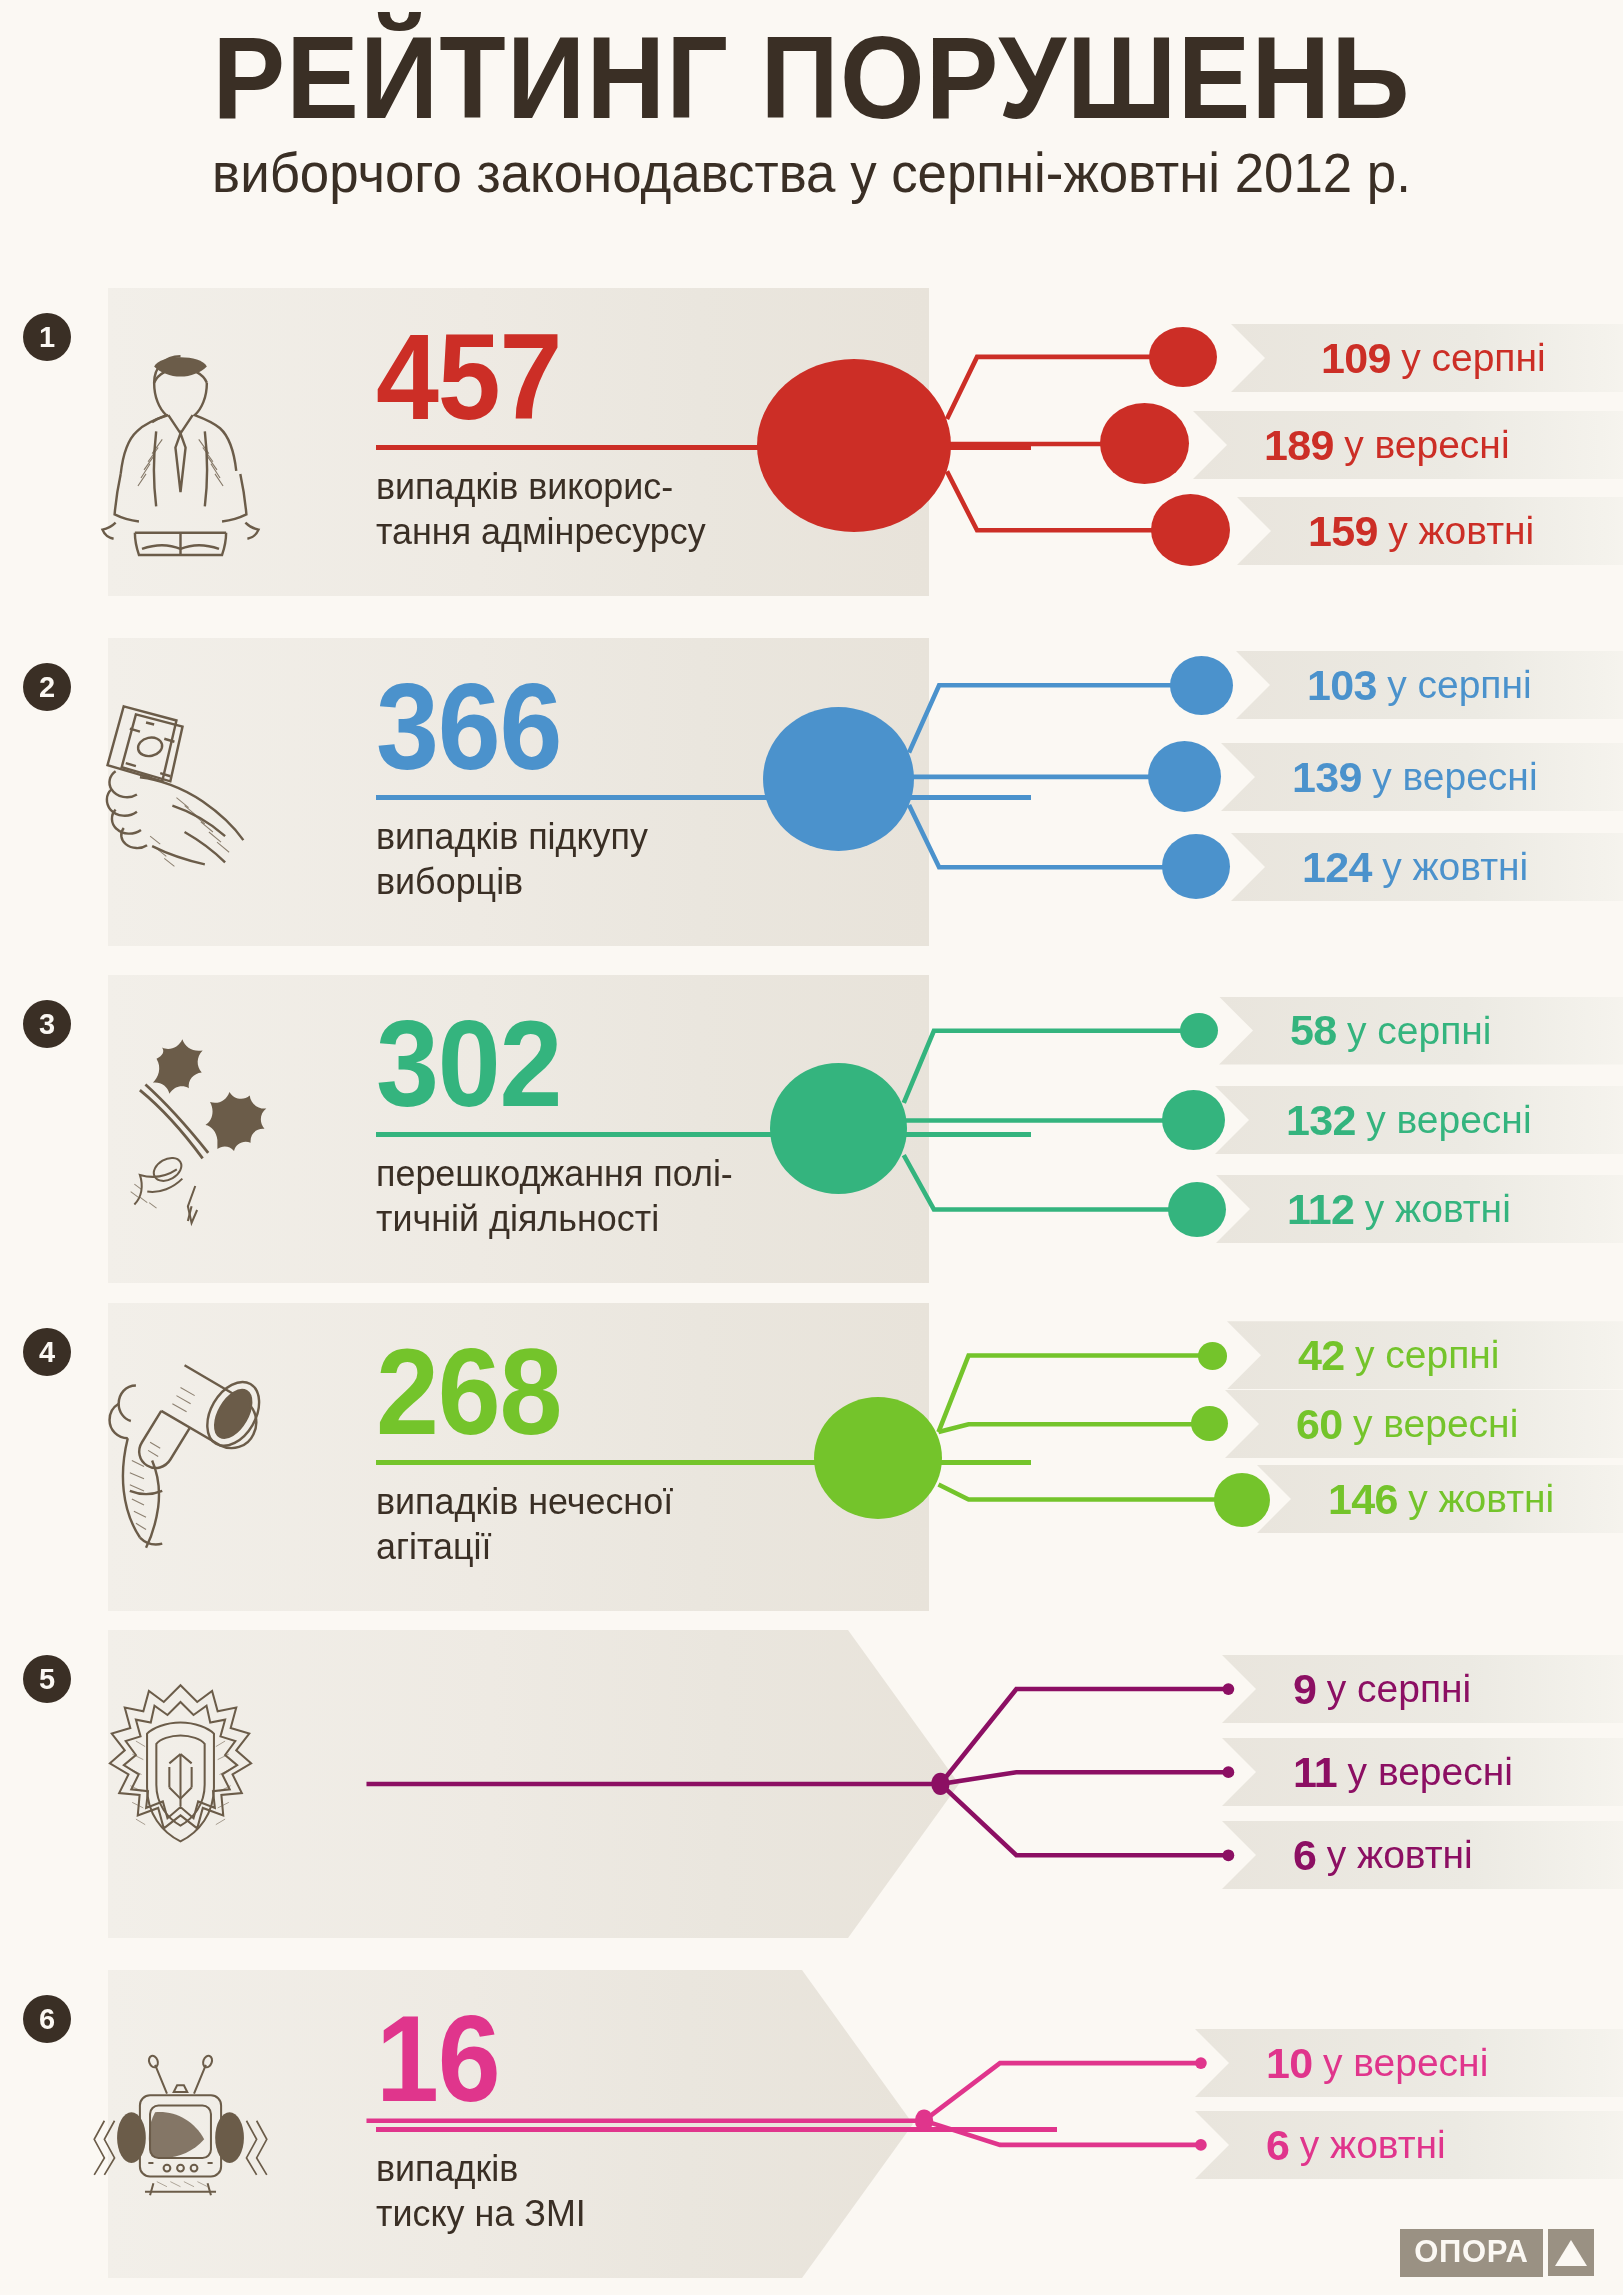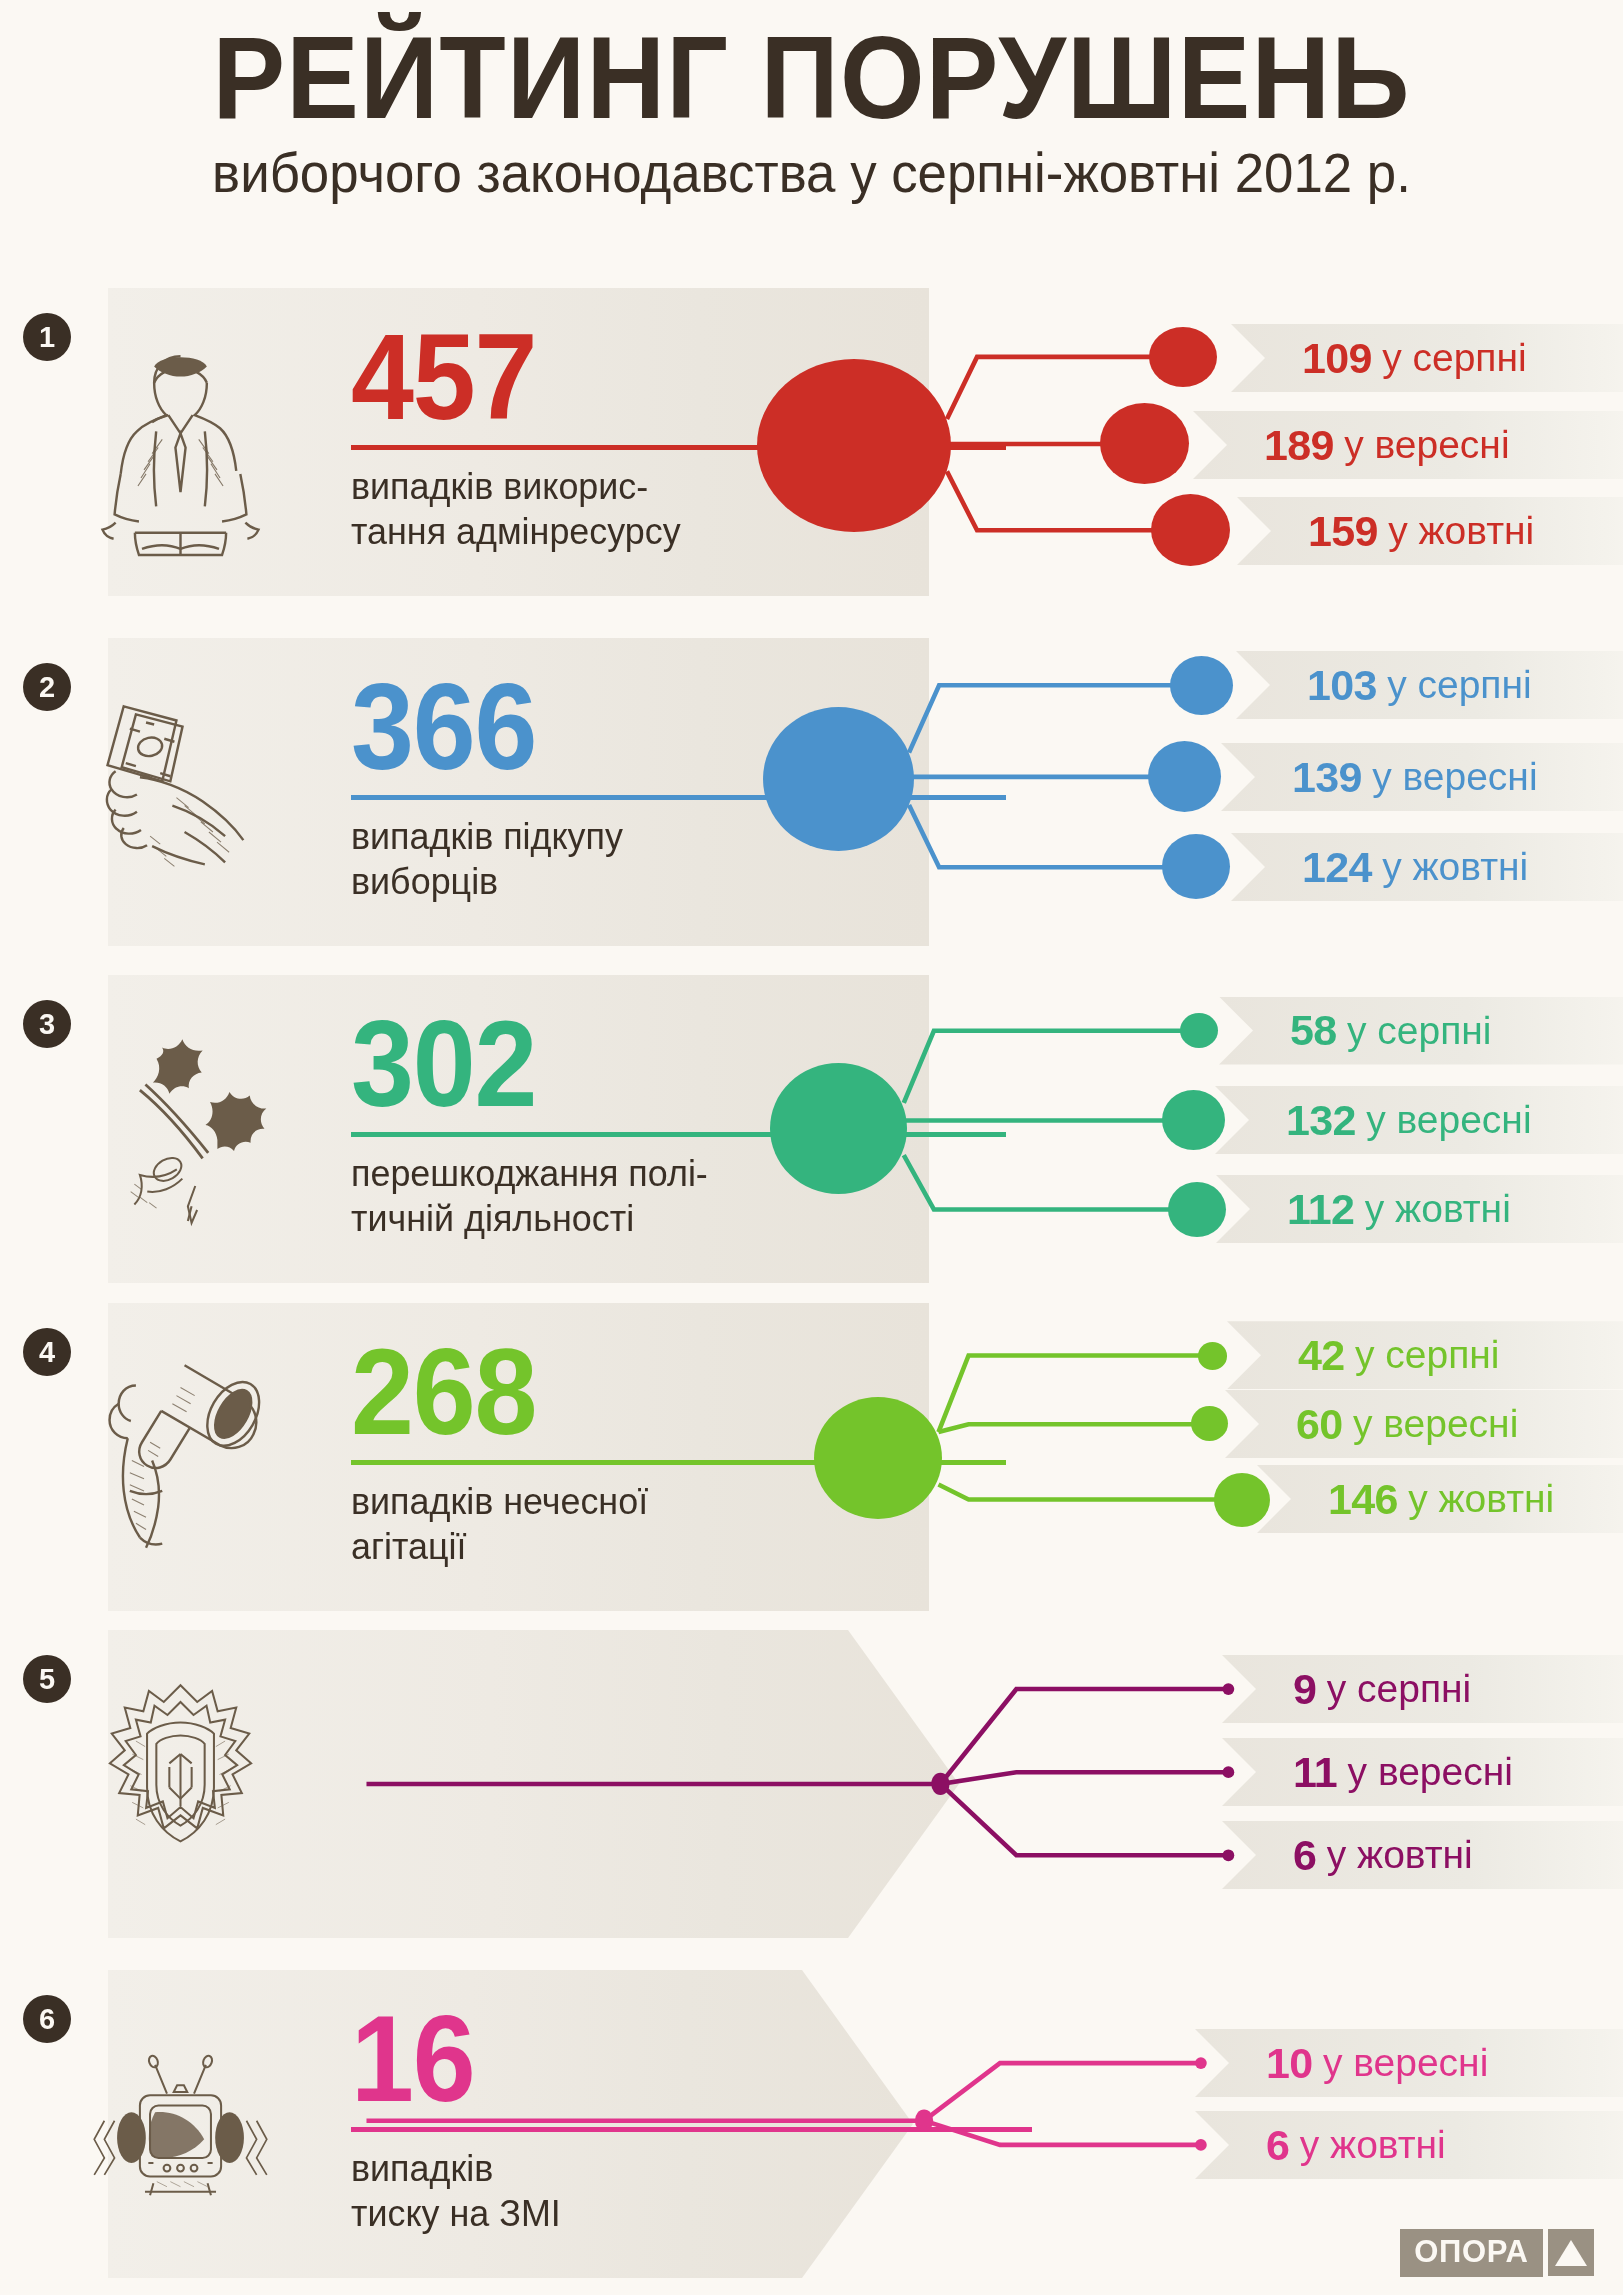--- a/index.html
+++ b/index.html
@@ -54,21 +54,21 @@
   .icon-wrap{
     position:absolute;
     left:79px;
     top:46px;
     width:203px;height:223px;
     display:flex;align-items:center;justify-content:center;
   }
   .icon-wrap svg{ width:100%;height:100%; }
   .stat-block{
     position:absolute;
-    left:351px;
+    left:376px;
     top:31px;
     width:687px;
   }
   .big-num{
     font-size:123px;
     font-weight:bold;
     line-height:.95;
     letter-spacing:-1.3px;
     transform:scaleX(.92);
     transform-origin:left center;
@@ -168,21 +168,21 @@
         <path d="M560 237 H 1305" stroke="#cc2e26" stroke-width="0"></path>
         <path d="M1447 200 L 1493 105 H 1808" fill="none" stroke="#cc2e26" stroke-width="7"></path>
         <path d="M1447 238 H 1748" fill="none" stroke="#cc2e26" stroke-width="7"></path>
         <path d="M1447 280 L 1493 370 H 1818" fill="none" stroke="#cc2e26" stroke-width="7"></path>
       </svg>
       <div class="bigcircle" style="width: 194px; height: 173px; left: 757px; top: 71px; background: rgb(204, 46, 38);"></div>
       <div class="smallcircle" style="width: 68px; height: 60px; left: 1149px; top: 39px; background: rgb(204, 46, 38);"></div>
       <div class="smallcircle" style="width: 89px; height: 81px; left: 1100px; top: 115px; background: rgb(204, 46, 38);"></div>
       <div class="smallcircle" style="width: 79px; height: 72px; left: 1151px; top: 206px; background: rgb(204, 46, 38);"></div>
       <div class="mbadge" style="left: 1231px; top: 36px; width: 370px;">
-        <span class="mval" style="color: rgb(204, 46, 38);">109</span>
+        <span class="mval" style="color: rgb(204, 46, 38); margin-left: 19px;">109</span>
         <span class="mlab" style="color: rgb(204, 46, 38);">у серпні</span>
       </div>
       <div class="mbadge" style="left: 1193px; top: 123px; width: 408px;">
         <span class="mval" style="color: rgb(204, 46, 38);">189</span>
         <span class="mlab" style="color: rgb(204, 46, 38);">у вересні</span>
       </div>
       <div class="mbadge" style="left: 1237px; top: 209px; width: 363px;">
         <span class="mval" style="color: rgb(204, 46, 38);">159</span>
         <span class="mlab" style="color: rgb(204, 46, 38);">у жовтні</span>
       </div>

